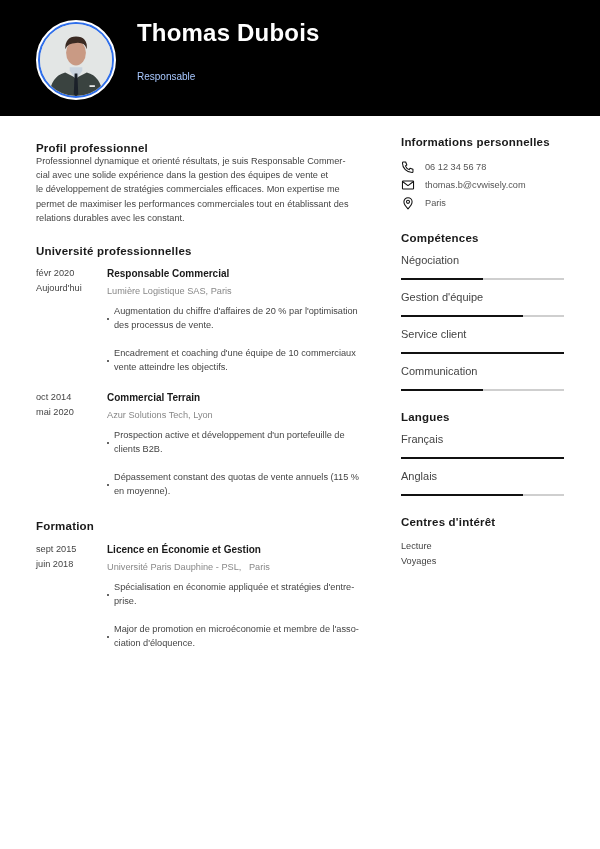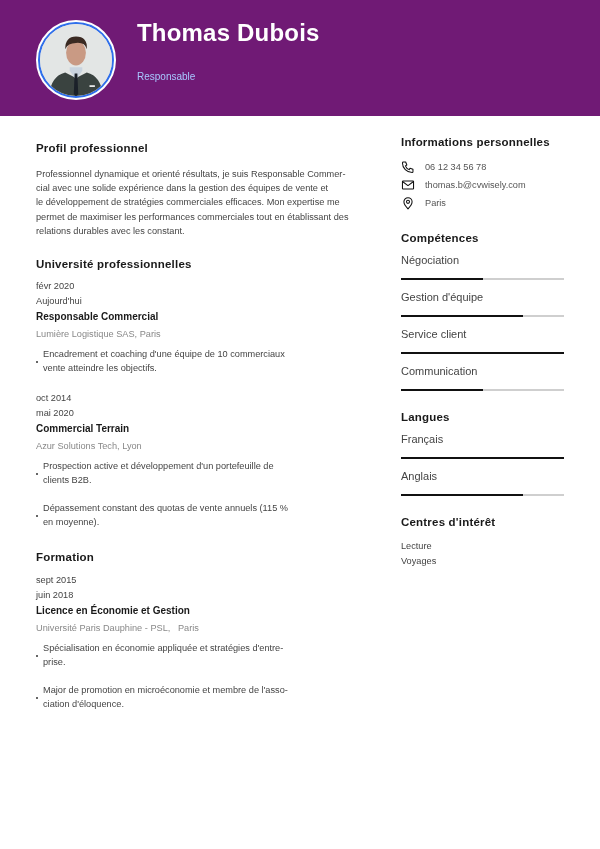--- a/index.html
+++ b/index.html
@@ -1,21 +1,21 @@
 <!DOCTYPE html>
 <html><head>
   <meta charset="utf-8">
   <style>
     * { box-sizing: border-box; margin: 0; padding: 0; }
     html, body { width: 600px; height: 849px; background: #ffffff; overflow: hidden; }
     body { font-family: "Liberation Sans", sans-serif; color: #222; position: relative; }
 
     .header {
       position: absolute; left: 0; top: 0; width: 600px; height: 116px;
-      background: #701a75;
+      background: #000000;
     }
     .photo {
       position: absolute; left: 36px; top: 20px; width: 80px; height: 80px;
       border-radius: 50%; border: 2px solid #ffffff;
       background: #2F6FEB; padding: 2px;
     }
     .photo-inner {
       width: 100%; height: 100%; border-radius: 50%; overflow: hidden;
       background: linear-gradient(180deg, #e9ebea 0%, #dfe2e1 60%, #cfd3d2 100%);
       position: relative;
@@ -27,23 +27,23 @@
     }
     .role {
       position: absolute; left: 137px; top: 71px;
       font-size: 10px; color: #A8C8FF;
     }
 
     .left { position: absolute; left: 36px; top: 142px; width: 330px; }
     .right { position: absolute; left: 401px; top: 136px; width: 164px; }
 
     .sec-title { font-size: 11.5px; font-weight: bold; color: #1a1a1a; letter-spacing: 0.2px; }
-    .para { font-size: 9.2px; line-height: 14.2px; color: #444; margin-top: 13px; }
-
-    .entry { display: flex; margin-top: 10px; flex-direction: column; }
+    .para { font-size: 9.2px; line-height: 14.2px; color: #444; }
+
+    .entry { display: flex; margin-top: 10px; }
     .dates { width: 71px; font-size: 9.2px; line-height: 15px; color: #444; }
     .entry-body { flex: 1; }
     .entry-title { font-size: 10px; font-weight: bold; color: #1a1a1a; line-height: 15px; }
     .entry-sub { font-size: 9.2px; color: #888; margin-top: 3px; line-height: 14px; }
     .bullets { list-style: none; margin-top: 6px; }
     .bullets li {
       position: relative; padding-left: 7px; font-size: 9.2px; line-height: 14px; color: #444;
       margin-bottom: 14px;
     }
     .bullets li:last-child { margin-bottom: 0; }
@@ -103,20 +103,25 @@
       <div class="dates">
         <div>févr 2020</div>
         <div>Aujourd'hui</div>
       </div>
       <div class="entry-body">
         <div class="entry-title">Responsable Commercial</div>
         <div class="entry-sub">Lumière Logistique SAS, Paris</div>
         <ul class="bullets">
           <li>
               <span class="dot"></span>
+            <div>Augmentation du chiffre d'affaires de 20 % par l'optimisation</div>
+            <div>des processus de vente.</div>
+          </li>
+          <li>
+              <span class="dot"></span>
             <div>Encadrement et coaching d'une équipe de 10 commerciaux</div>
             <div>vente atteindre les objectifs.</div>
           </li>
         </ul>
       </div>
     </div>
 
     <div class="entry" style="margin-top:16px;">
       <div class="dates">
         <div>oct 2014</div>

